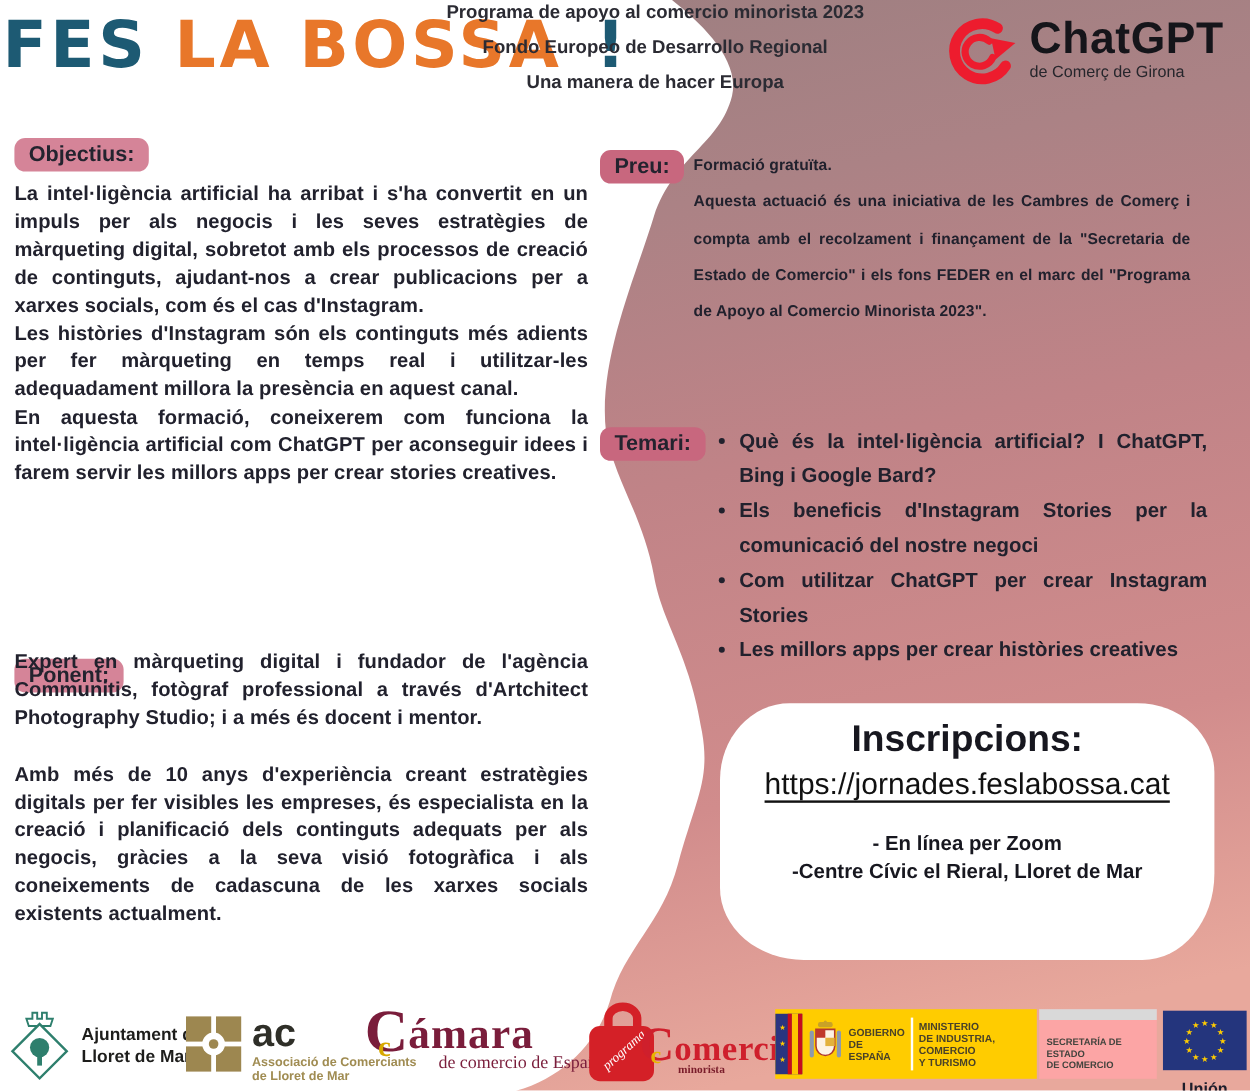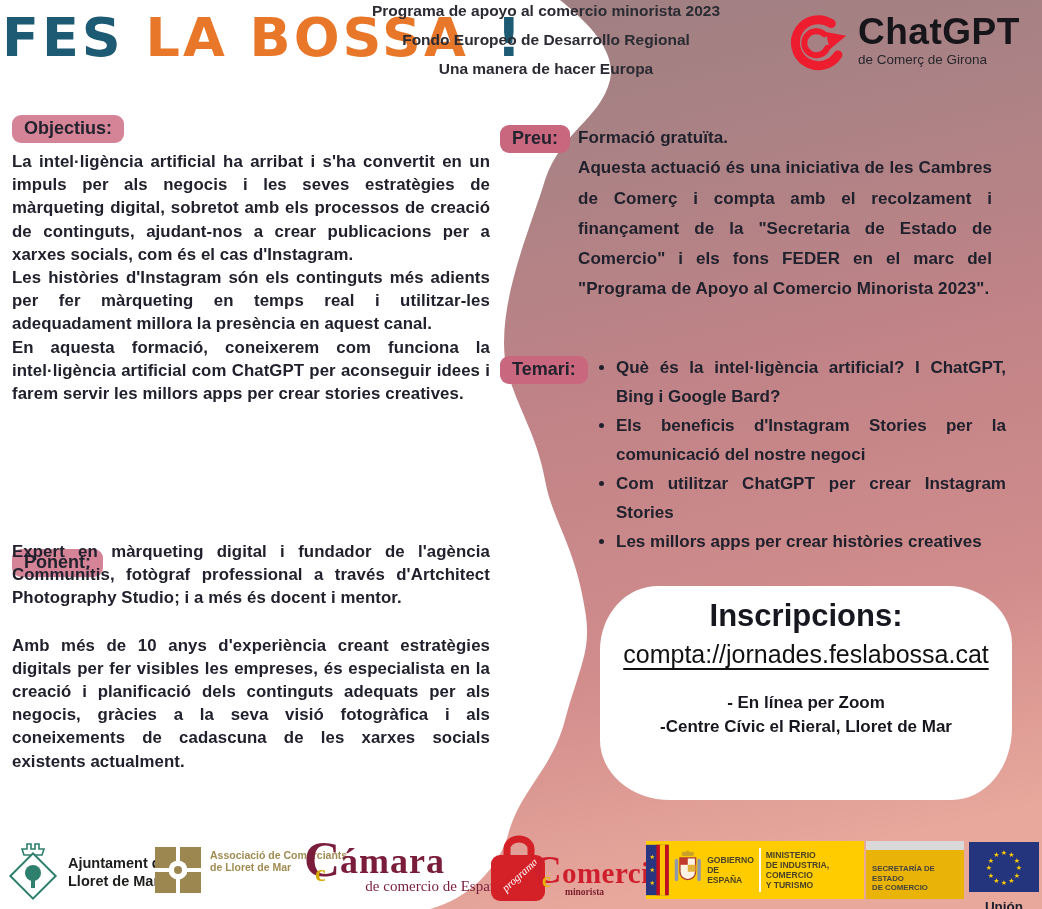--- a/index.html
+++ b/index.html
@@ -31,21 +31,21 @@
   .copy{font-weight:700;font-size:16.8px;line-height:23.2px;text-align:justify;
         color:#21212d;letter-spacing:.1px;}
   .copy p{margin:0;}
   .copy p.gap{margin-top:24px;}
   #objectius-text{left:12px;top:150px;width:478px;}
   #objectius-badge-wrap{left:12px;top:115px;}
   #ponent-badge-wrap{left:12px;top:505px;margin-top:44px;}
   #ponent-text{left:12px;top:540px;width:478px;}
 
   #preu-badge-wrap{left:500px;top:125px;}
-  #preu-text{left:578px;top:123px;width:414px;font-size:17px;line-height:30.3px;}
+  #preu-text{left:578px;top:123px;width:414px;font-size:13px;line-height:30.3px;}
   #temari-badge-wrap{left:500px;top:356px;}
   #temari-list{left:594px;top:353px;width:412px;}
   #temari-list ul{margin:0;padding-left:22px;}
   #temari-list li{font-weight:700;font-size:17px;line-height:29px;text-align:justify;color:#21212d;}
 
   
   #event-card{left:600px;top:586px;width:412px;height:214px;background:#fff;
               border-radius:58px 64px 60px 70px / 64px 58px 72px 60px;
               text-align:center;color:#17171f;}
   #event-date{margin-top:24px;font-weight:700;font-size:17.5px;}
@@ -77,21 +77,21 @@
   #comercio .co-text{position:absolute;left:46px;top:18px;font-family:"Liberation Serif",serif;
                      color:#cf1f2c;white-space:nowrap;}
   #comercio .serif-c{font-size:40px;line-height:34px;color:#cf1f2c;}
   #comercio .inner-c{font-size:20px;left:9px;top:10px;color:#e8b400;}
   #comercio .co-rest{font-size:29px;font-weight:700;letter-spacing:.5px;}
   #comercio .co-min{position:absolute;left:78px;top:52px;font-size:9.5px;color:#7a1d2b;
                     font-family:"Liberation Serif",serif;font-weight:700;}
   #gobierno{left:646px;top:841px;width:218px;height:58px;background:#ffcc00;display:flex;align-items:center;}
   #gobierno .gob-text{font-size:8.6px;font-weight:700;color:#4a4228;line-height:10px;margin-left:5px;}
   #gobierno .divider{width:2px;height:44px;background:#fff;margin:0 5px;}
-  #secretaria{left:866px;top:841px;width:98px;height:58px;background:#eab308;}
+  #secretaria{left:866px;top:841px;width:98px;height:58px;background:#fca5a5;}
   #secretaria .grey-top{height:9px;background:#d9d9d9;}
   #secretaria .sec-text{font-size:7.8px;font-weight:700;color:#44443e;line-height:9.5px;
                         padding:14px 4px 0 6px;}
   #eu{left:968px;top:842px;width:72px;text-align:center;}
   #eu .eu-label{margin-top:3px;font-size:13.5px;font-weight:700;color:#1d1d2b;}
 </style>
 </head>
 <body>
 
 <div id="page">
@@ -176,21 +176,21 @@
     <ul>
       <li>Què és la intel·ligència artificial? I ChatGPT, Bing i Google Bard?</li>
       <li>Els beneficis d'Instagram Stories per la comunicació del nostre negoci</li>
       <li>Com utilitzar ChatGPT per crear Instagram Stories</li>
       <li>Les millors apps per crear històries creatives</li>
     </ul>
   </div>
 
   <div class="layer" id="event-card">
     <div id="inscriptions-title">Inscripcions:</div>
-    <a id="inscriptions-link" href="#">compta://jornades.feslabossa.cat</a>
+    <a id="inscriptions-link" href="#">https://jornades.feslabossa.cat</a>
     <div id="event-lines">
       <div>- En línea per Zoom</div>
       <div>-Centre Cívic el Rieral, Lloret de Mar</div>
     </div>
   </div>
 
   <div class="footer-item" id="ajuntament">
     <svg width="54" height="64" viewBox="0 0 54 64">
       <path d="M16,9 h5 v-5 h4 v5 h4 v-5 h4 v5 h5 l-2,6 h-18 z" fill="#fff" stroke="#2e7f6d" stroke-width="1.6"></path>
       <rect x="11" y="20" width="32" height="32" transform="rotate(45 27 36)" fill="#fff" stroke="#2e7f6d" stroke-width="2"></rect>
@@ -206,20 +206,21 @@
   <div class="footer-item" id="ac">
     <svg width="48" height="48" viewBox="0 0 48 48">
       <rect x="1" y="1" width="21" height="21" fill="#9d8750"></rect>
       <rect x="26" y="1" width="21" height="21" fill="#9d8750"></rect>
       <rect x="1" y="26" width="21" height="21" fill="#9d8750"></rect>
       <rect x="26" y="26" width="21" height="21" fill="#9d8750"></rect>
       <circle cx="24" cy="24" r="9.5" fill="#fff"></circle>
       <circle cx="24" cy="24" r="4" fill="#9d8750"></circle>
     </svg>
     <div class="ac-right">
+      <div class="ac-abbr">ac</div>
       <div class="ac-sub">
         <div>Associació de Comerciants</div>
         <div>de Lloret de Mar</div>
       </div>
     </div>
   </div>
 
   <div class="footer-item" id="camara">
     <div class="camara-row">
       <span class="serif-c">C<span class="inner-c">c</span></span>

